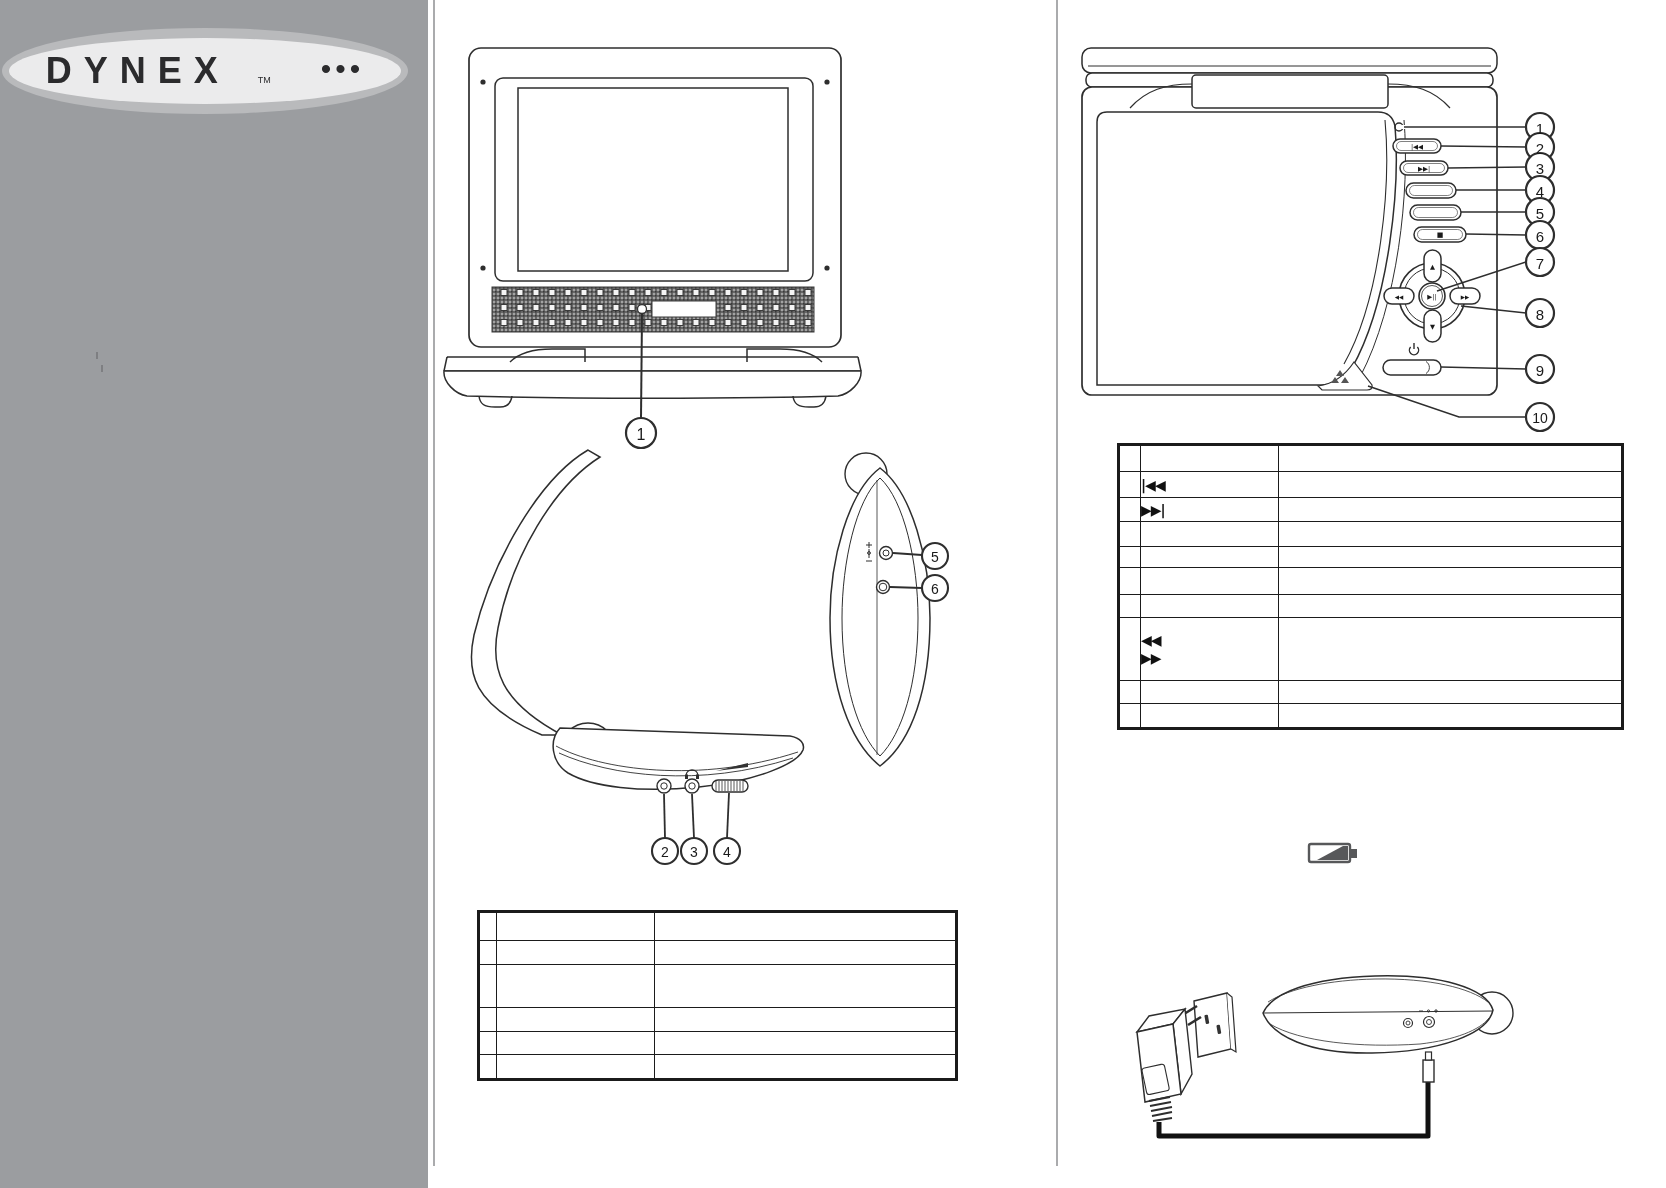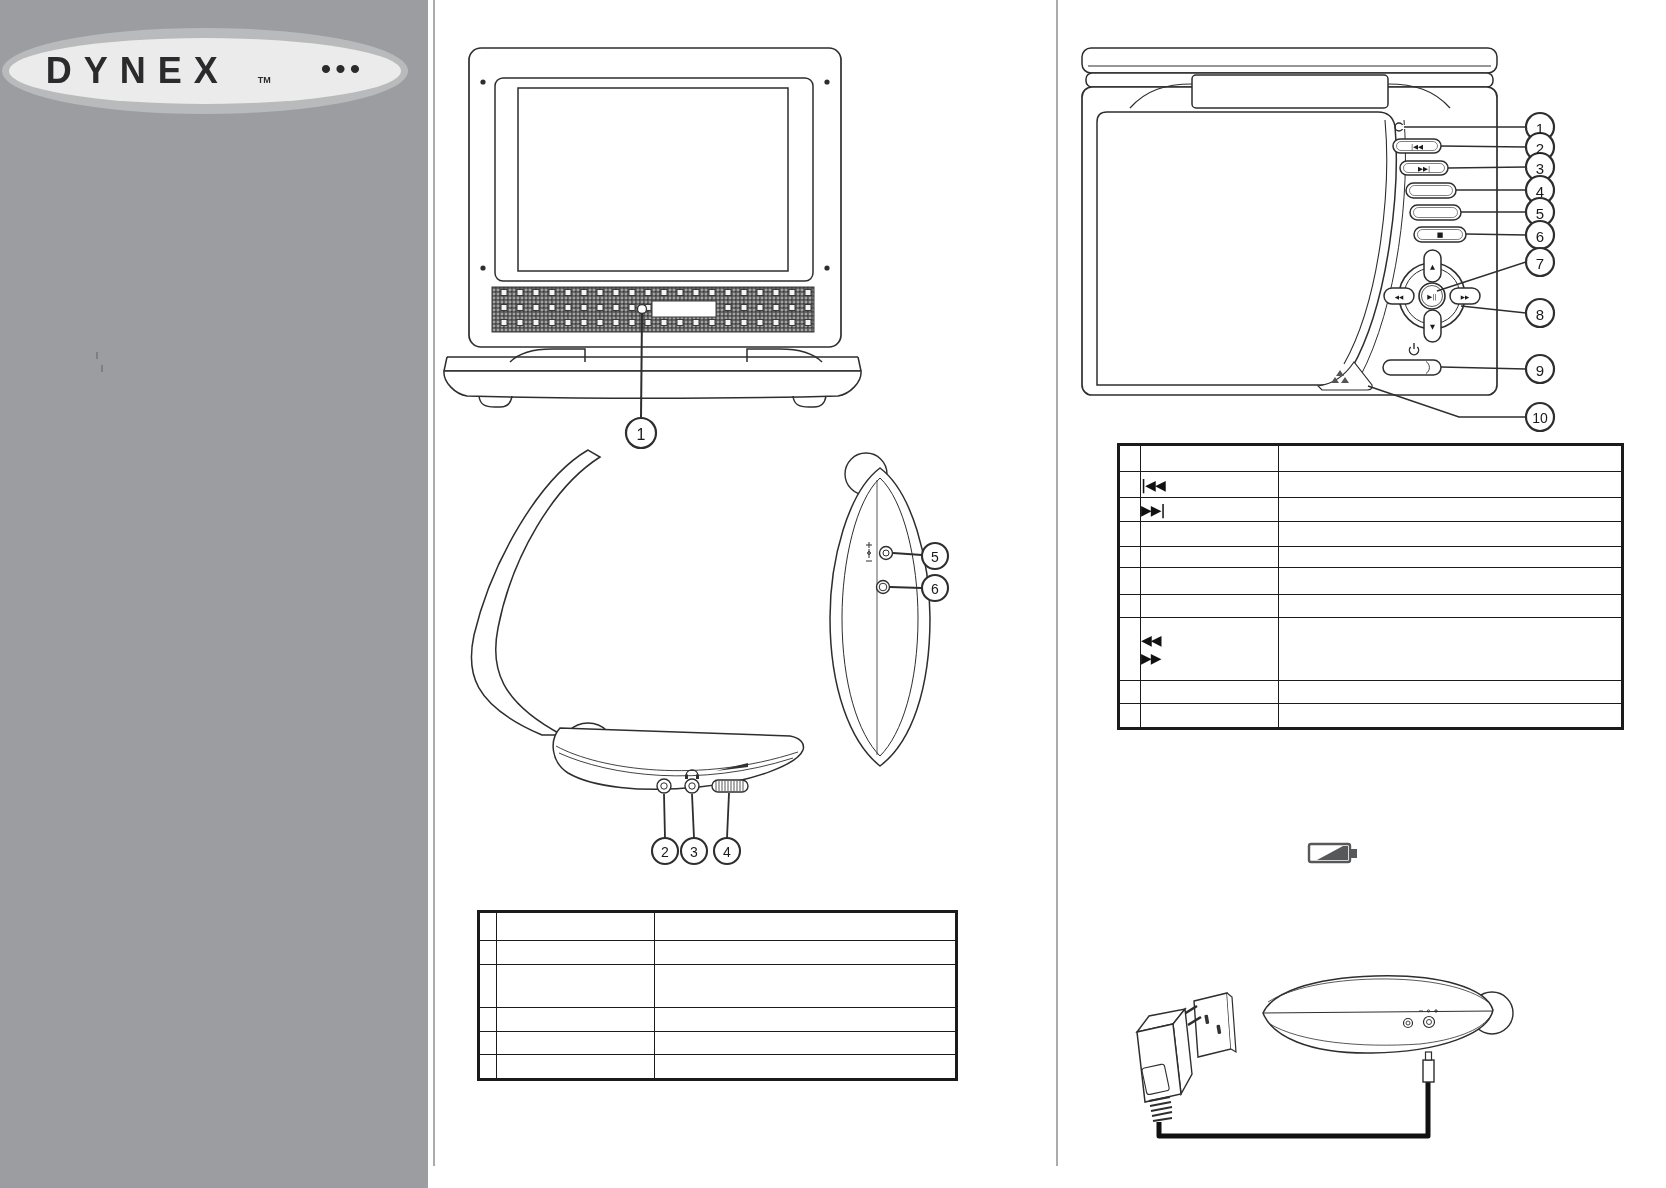--- a/index.html
+++ b/index.html
@@ -6,21 +6,21 @@
   .page{position:relative;width:1666px;height:1188px;background:#ffffff;overflow:hidden;
         font-family:"Liberation Sans",sans-serif;}
 
   
   .sidebar{position:absolute;left:0;top:0;width:428px;height:1188px;background:#9b9da0;}
   .logo-outer{position:absolute;left:2px;top:28px;width:406px;height:86px;border-radius:50%;
               background:#b9babc;display:flex;align-items:center;justify-content:center;}
   .logo-inner{width:392px;height:66px;border-radius:50%;background:#ebebec;
               display:flex;align-items:center;justify-content:center;gap:36px;}
   .logo-text{font-weight:bold;font-size:36px;letter-spacing:12px;color:#2b2b2d;line-height:1;}
-  .logo-tm{font-weight:bold;font-size:9px;color:#2b2b2d;position:relative;top:9px;left:-8px;}
+  .logo-tm{font-weight:normal;font-size:9px;color:#2b2b2d;position:relative;top:9px;left:-8px;}
   .logo-dots{font-size:30px;letter-spacing:4px;color:#2b2b2d;line-height:1;margin-left:6px;
              position:relative;top:-2px;}
   .fold-mark{position:absolute;background:#7e7f82;}
   .fm1{left:96px;top:352px;width:2px;height:7px;}
   .fm2{left:101px;top:365px;width:2px;height:7px;}
 
   
   .vline{position:absolute;top:0;width:2px;height:1166px;background:#aaabad;}
   .vl-left{left:433px;}
   .vl-mid{left:1056px;}

